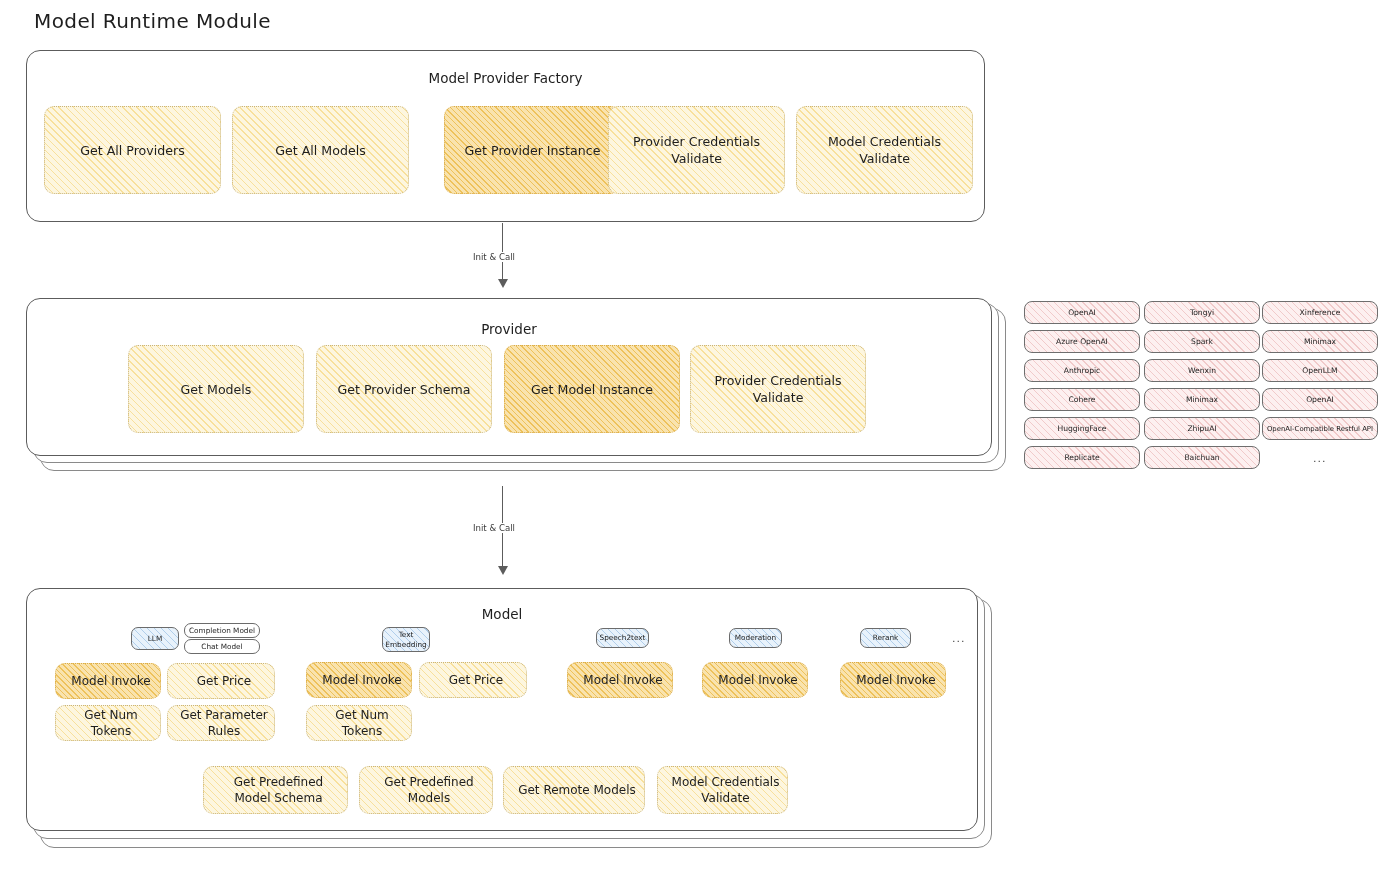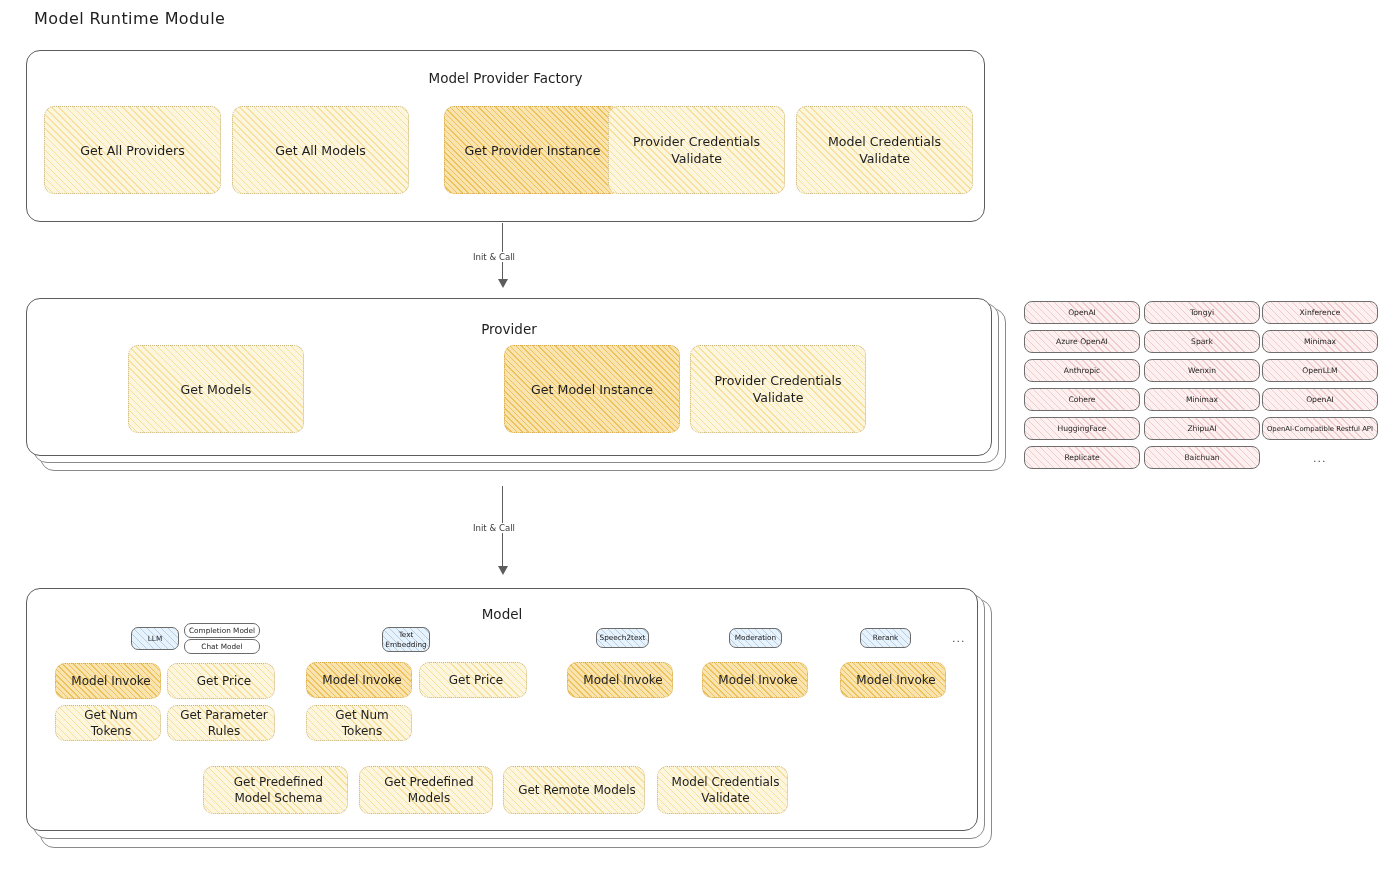--- a/index.html
+++ b/index.html
@@ -10,21 +10,21 @@
     font-family:"DejaVu Sans", sans-serif;
     color:#1e1e1e;
     overflow:hidden;
     position:relative;
   }
   .canvas{position:absolute;inset:0;}
 
   
   .page-title{
     position:absolute;left:34px;top:9px;
-    font-size:16px;letter-spacing:.4px;color:#1e1e1e;
+    font-size:20px;letter-spacing:.4px;color:#1e1e1e;
   }
 
   
   .hatch-yellow{
     background-color:#fdf6df;
     background-image:repeating-linear-gradient(45deg,
       rgba(244,206,99,.55) 0px,rgba(244,206,99,.55) 1px,
       rgba(244,206,99,0) 1px,rgba(244,206,99,0) 5px);
   }
   .hatch-gold{
@@ -145,20 +145,21 @@
   <div class="arrow-line" style="left:502px;top:223px;height:59px;"></div>
   <div class="arrow-head" style="left:498px;top:279px;"></div>
   <div class="arrow-label" style="left:470px;top:252px;">Init &amp; Call</div>
 
   <div class="panel-shadow" style="left:40px;top:308px;width:966px;height:163px;"></div>
   <div class="panel-shadow" style="left:33px;top:303px;width:966px;height:160px;"></div>
   <div class="panel" style="left:26px;top:298px;width:966px;height:158px;z-index:1;">
     <div class="panel-head" style="top:22px;">Provider</div>
   </div>
   <div class="mbox hatch-yellow" style="left:128px;top:345px;width:176px;height:88px;z-index:2;">Get Models</div>
+  <div class="mbox hatch-yellow" style="left:316px;top:345px;width:176px;height:88px;z-index:2;">Get Provider Schema</div>
   <div class="mbox gold hatch-gold" style="left:504px;top:345px;width:176px;height:88px;z-index:2;">Get Model Instance</div>
   <div class="mbox hatch-yellow" style="left:690px;top:345px;width:176px;height:88px;z-index:2;">Provider Credentials Validate</div>
 
   <div class="chip hatch-pink" style="left:1024px;top:301px;width:116px;height:23px;">OpenAI</div>
   <div class="chip hatch-pink" style="left:1024px;top:330px;width:116px;height:23px;">Azure OpenAI</div>
   <div class="chip hatch-pink" style="left:1024px;top:359px;width:116px;height:23px;">Anthropic</div>
   <div class="chip hatch-pink" style="left:1024px;top:388px;width:116px;height:23px;">Cohere</div>
   <div class="chip hatch-pink" style="left:1024px;top:417px;width:116px;height:23px;">HuggingFace</div>
   <div class="chip hatch-pink" style="left:1024px;top:446px;width:116px;height:23px;">Replicate</div>
 

